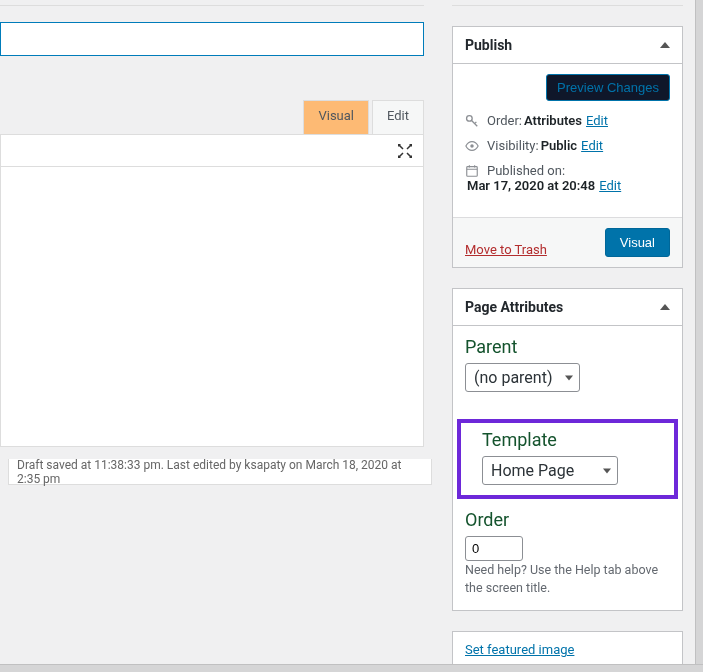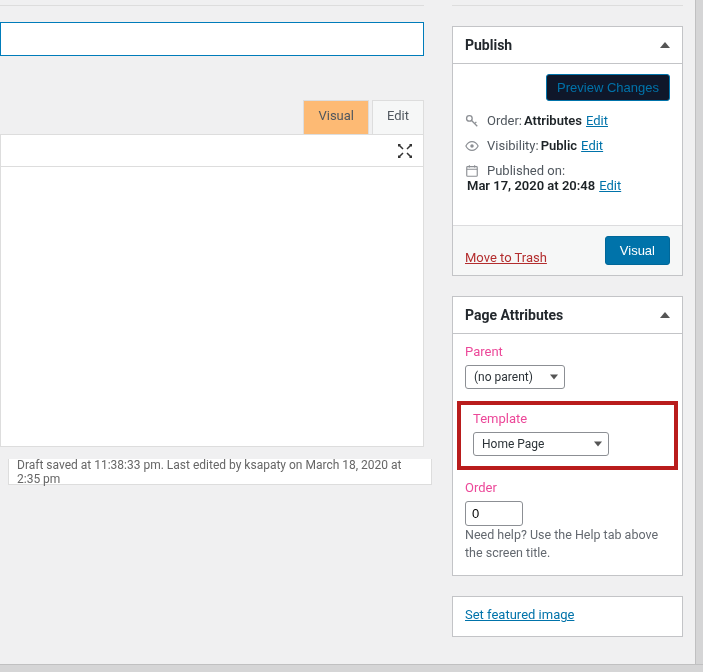--- a/index.html
+++ b/index.html
@@ -173,49 +173,49 @@
   .btn-primary {
     background:#0073aa;
     border:1px solid #006799;
     color:#fff;
     padding:6px 14px;
     border-radius:3px;
     cursor:pointer;
     font-size:13px;
   }
   .attr-label {
-    font-size:13px;
-    color:#ec4899;
+    font-size:18px;
+    color:#14532d;
     margin-bottom:6px;
   }
   .select-wrap {
     position:relative;
     display:inline-block;
   }
   .fake-select {
     border:1px solid #8c8f94;
     border-radius:3px;
     background:#fff;
     padding:4px 26px 4px 8px;
-    font-size:12px;
+    font-size:16px;
     cursor:pointer;
     min-width:100px;
     color:#2c3338;
   }
   .sel-chev {
     position:absolute; right:7px; top:50%; transform:translateY(-50%);
     width:0;height:0;
     border-left:4px solid transparent;
     border-right:4px solid transparent;
     border-top:5px solid #555;
   }
   .highlight-box {
-    border: 4px solid #b91c1c;
-    padding: 6px 8px 10px 12px;
-    margin: 0 -8px 10px -8px;
+    border: 4px solid #6d28d9;
+    padding: 6px 8px 10px 21px;
+    margin: 15px -8px 10px -8px;
   }
   .order-input {
     width:58px;
     border:1px solid #8c8f94;
     border-radius:3px;
     padding:4px 6px;
     font-size:13px;
   }
   .help-text {
     color:#646970;
@@ -288,21 +288,21 @@
       </div>
       <div class="meta-row">
         <svg width="14" height="14" viewBox="0 0 16 16">
             <path d="M1 8 C3 4 6 3 8 3 C10 3 13 4 15 8 C13 12 10 13 8 13 C6 13 3 12 1 8 Z" fill="none" stroke="currentColor" stroke-width="1.3"></path>
             <circle cx="8" cy="8" r="2" fill="currentColor"></circle>
           </svg>
         <span>Visibility:</span>
         <strong>Public</strong>
         <a class="meta-link">Edit</a>
       </div>
-      <div class="meta-row" style="margin-bottom:18px">
+      <div class="meta-row" style="margin-bottom:10px">
         <svg width="14" height="14" viewBox="0 0 16 16">
             <rect x="2" y="3" width="12" height="11" rx="1" fill="none" stroke="currentColor" stroke-width="1.3"></rect>
             <path d="M2 6 L14 6 M5 1.5 L5 4 M11 1.5 L11 4" stroke="currentColor" stroke-width="1.3"></path>
           </svg>
         <span>Published on:</span>
         <strong>Mar 17, 2020 at 20:48</strong>
         <a class="meta-link">Edit</a>
       </div>
     </div>
     <div class="panel-foot">

